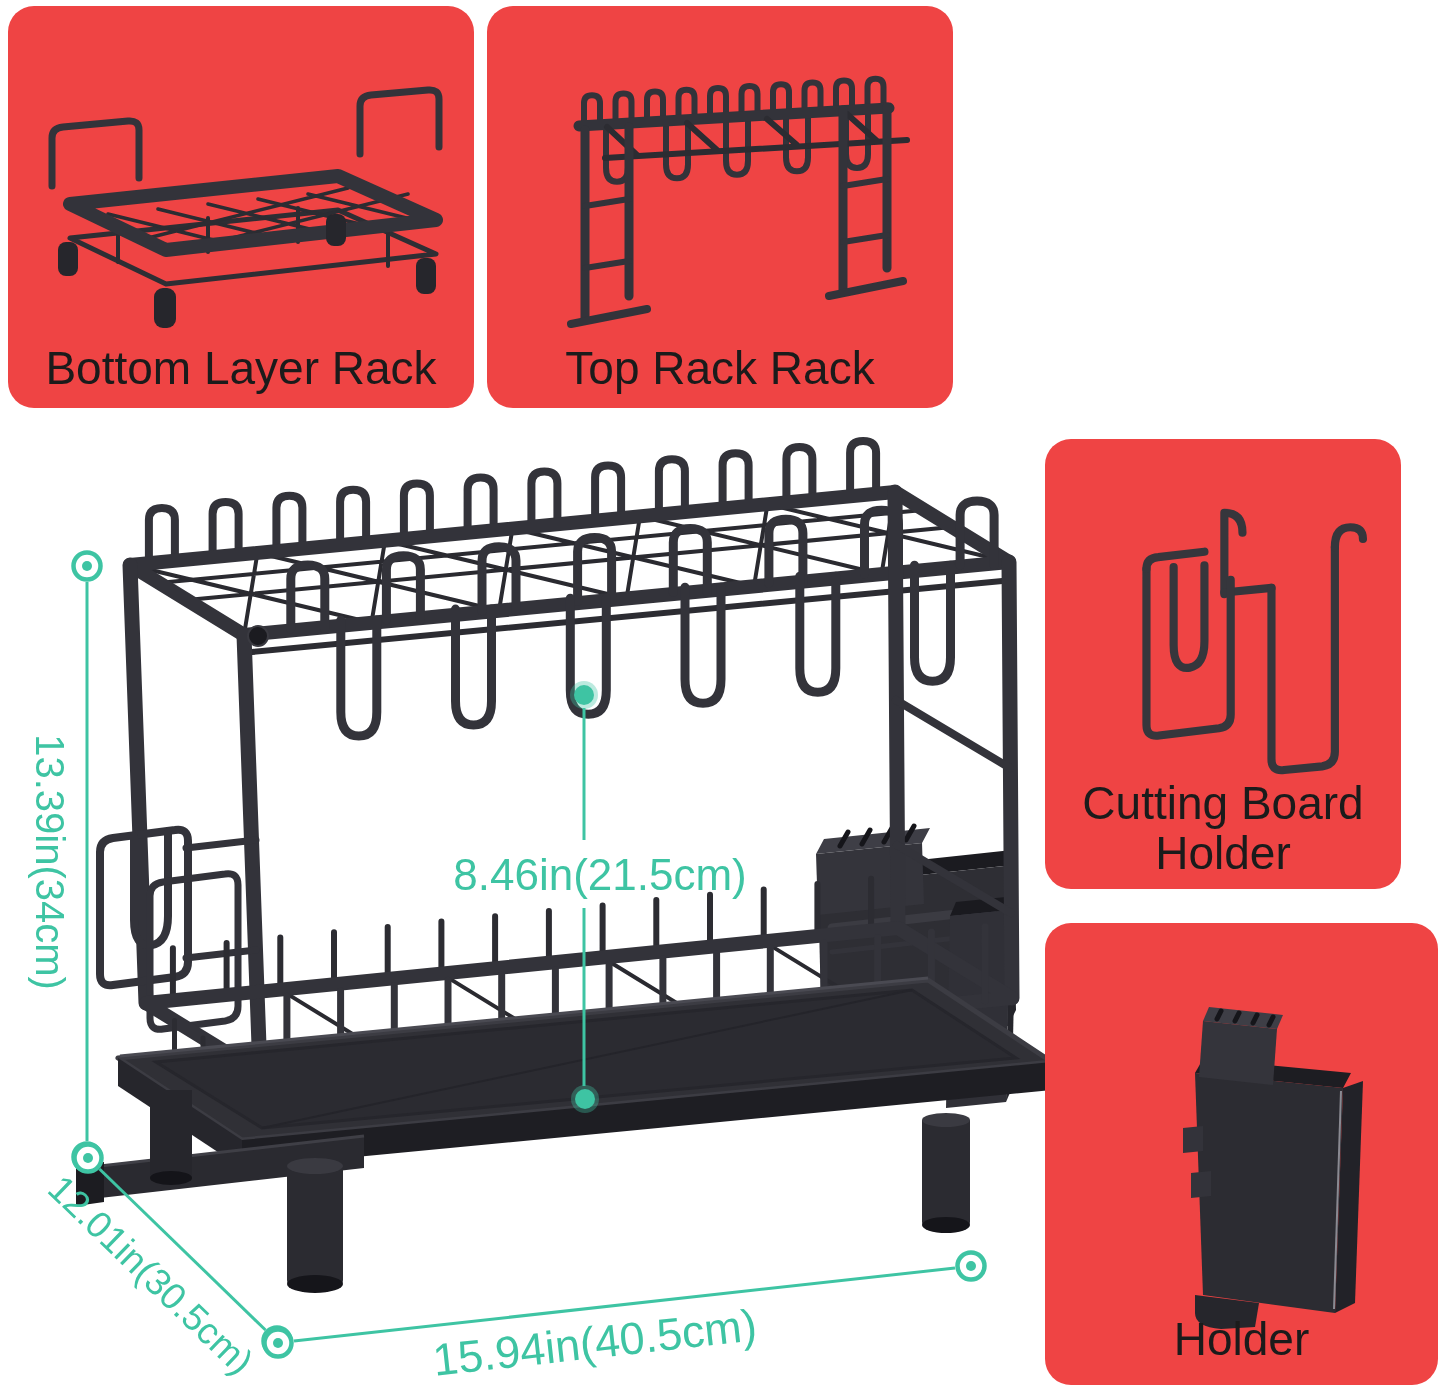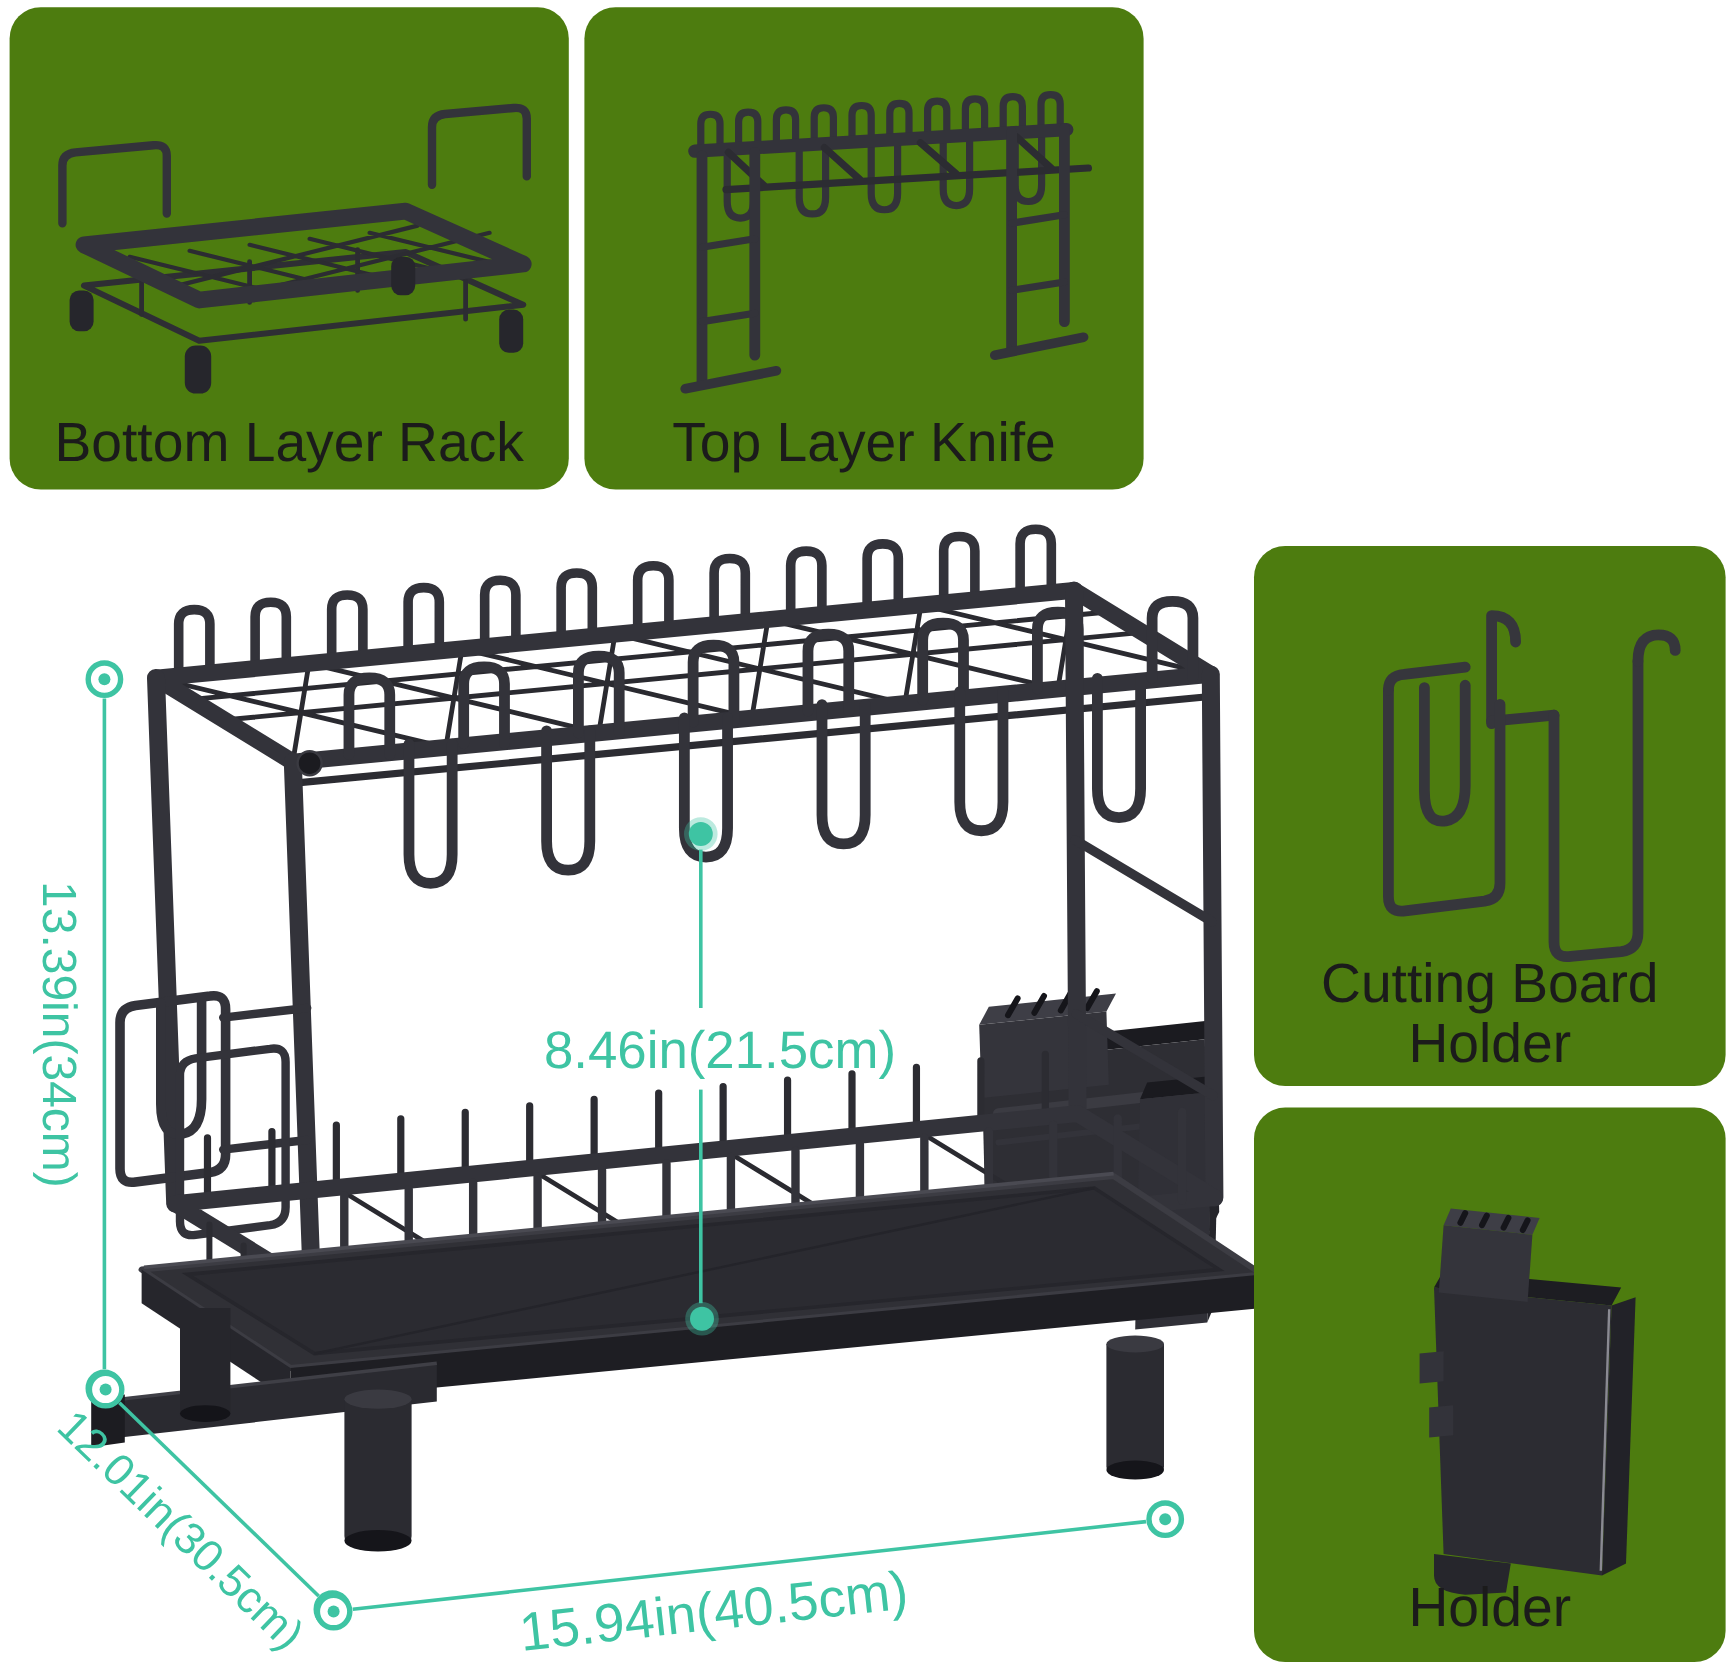--- a/index.html
+++ b/index.html
@@ -2,21 +2,21 @@
 <html><head>
 <meta charset="utf-8">
 <style>
   html,body{margin:0;padding:0;}
   body{
     width:1445px;height:1391px;position:relative;background:#ffffff;
     font-family:"Liberation Sans",sans-serif;overflow:hidden;
   }
   .canvas{position:absolute;inset:0;width:1445px;height:1391px;}
   #scene{position:absolute;left:0;top:0;width:1445px;height:1391px;}
-  .panel{position:absolute;background:#4d7c0f;border-radius:26px;}
+  .panel{position:absolute;background:#ef4444;border-radius:26px;}
   .panel-art{position:absolute;left:0;top:0;width:100%;height:100%;}
   .panel-label{
     position:absolute;left:0;right:0;text-align:center;
     font-size:46px;color:#1b1b1b;line-height:52px;white-space:nowrap;
   }
   
   .w   {stroke:#33333a;fill:none;stroke-linecap:round;stroke-linejoin:round;}
   .w2  {stroke:#2c2c32;fill:none;stroke-linecap:round;}
   .thin{stroke:#2a2a30;fill:none;stroke-linecap:round;}
   .dimline{stroke:#3ec4a3;stroke-width:3;fill:none;}
@@ -237,25 +237,25 @@
           M239,110.8 L239,154.8 Q239,168.8 250,168.8 Q261,168.8 261,154.8 L261,109.6
           M299,107.3 L299,151.3 Q299,165.3 310,165.3 Q321,165.3 321,151.3 L321,106.1
           M359,103.9 L359,147.9 Q359,161.9 370,161.9 Q381,161.9 381,147.9 L381,102.7"></path>
         <path stroke-width="11" d="M92,120 L402,102"></path>
         <path stroke-width="6" stroke="#2c2c32" d="M118,152 L420,134 M150,149 L120,121 M230,144 L200,117 M310,139 L280,113 M390,135 L360,108"></path>
         <path stroke-width="9" d="M98,124 L98,312 M142,121 L142,290 M356,104 L356,284 M400,101 L400,262"></path>
         <path stroke-width="6" d="M98,200 L142,193 M98,262 L142,255 M356,180 L400,173 M356,236 L400,229"></path>
         <path stroke-width="8" d="M84,318 L160,303 M342,290 L416,275"></path>
       </g>
     </svg>
-    <div class="panel-label" style="bottom:14px">Top Layer Knife</div>
-  </div>
-
-
-  <div class="panel" style="left:1045px;top:455px;width:393px;height:450px">
+    <div class="panel-label" style="bottom:14px">Top Rack Rack</div>
+  </div>
+
+
+  <div class="panel" style="left:1045px;top:439px;width:356px;height:450px">
     <svg class="panel-art" viewBox="0 0 393 450">
       <g stroke="#36363c" fill="none" stroke-width="9" stroke-linecap="round" stroke-linejoin="round">
         <path d="M198,58 Q218,58 218,80 M198,58 L198,148"></path>
         <path d="M198,146 L250,141"></path>
         <path d="M112,120 L112,292 Q112,306 126,304 L192,296 Q205,294 205,281 L205,132"></path>
         <path d="M142,118 L142,204 Q142,232 160,229 Q176,226 176,200 L176,116"></path>
         <path d="M112,120 Q112,108 125,107 L176,101"></path>
         <path d="M250,141 L250,330 Q250,344 264,342 L306,338 Q320,336 320,322 L320,96"></path>
         <path d="M320,96 Q320,74 337,74 Q351,74 351,87"></path>
       </g>

